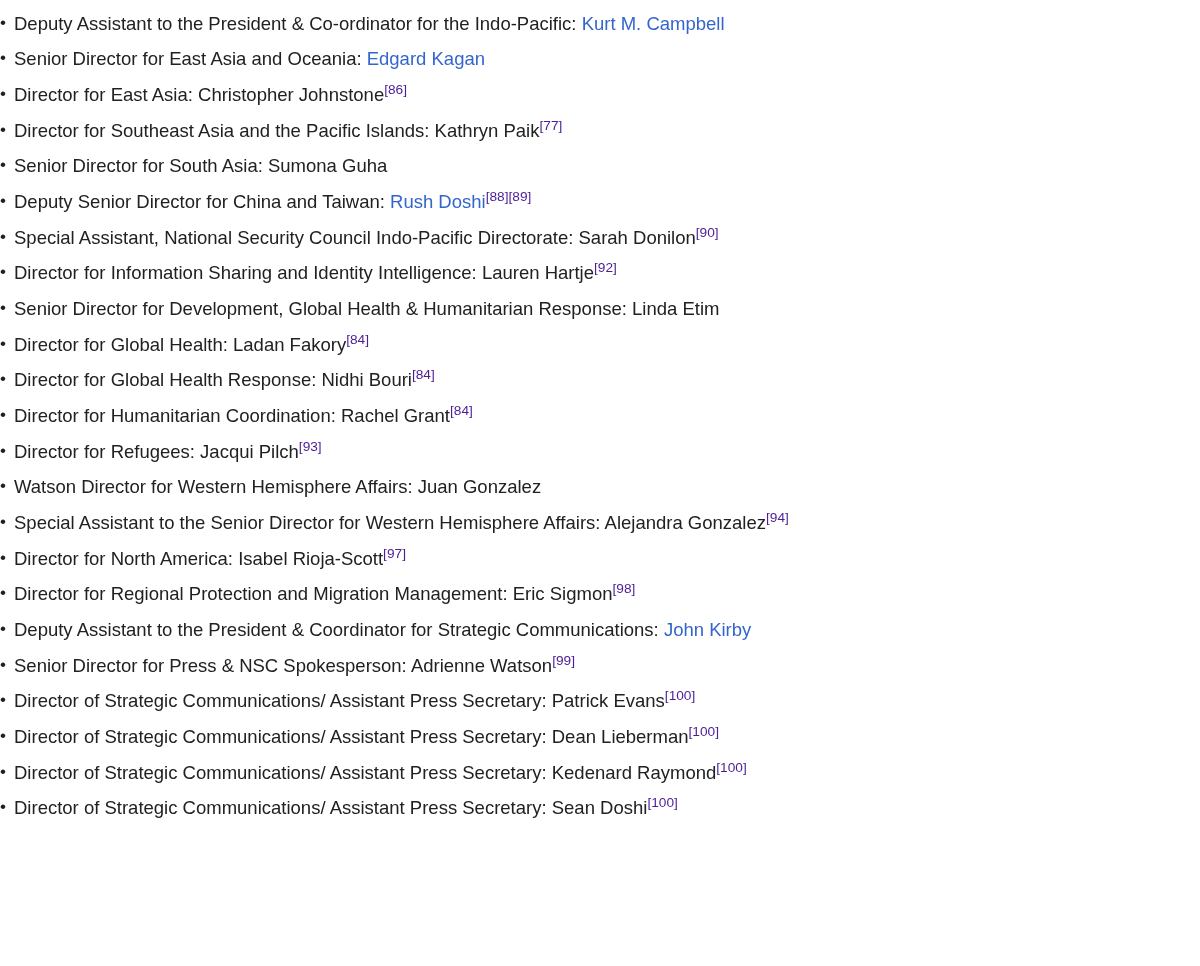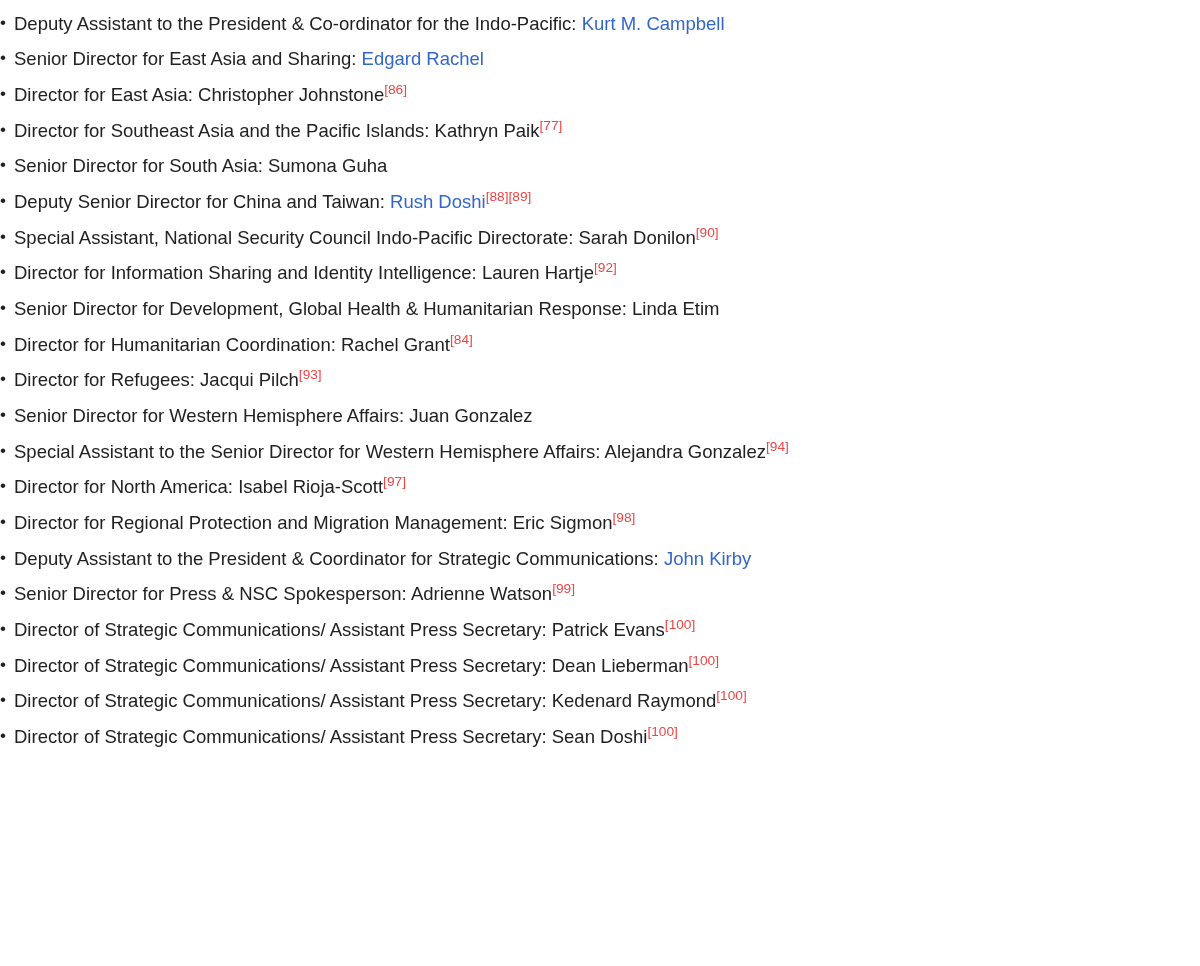--- a/index.html
+++ b/index.html
@@ -48,35 +48,35 @@
   a.wlink {
     color: #3366cc;
     text-decoration: none;
   }
   sup.ref {
     font-size: 0.74em;
     vertical-align: super;
     line-height: 0;
   }
   sup.ref a {
-    color: #ef4444;
+    color: #4c1d95;
     text-decoration: none;
   }
   .txt { color: #202122; }
 </style>
 </head>
 <body>
 
 <div class="page">
   <ul id="list-root">
       <li class="item lvl1">
         <div class="line"><span class="txt">Deputy Assistant to the President &amp; Co-ordinator for the Indo-Pacific: </span><a class="wlink" href="#">Kurt M. Campbell</a></div>
       </li>
       <li class="item lvl2">
-        <div class="line"><span class="txt">Senior Director for East Asia and Sharing: </span><a class="wlink" href="#">Edgard Rachel</a></div>
+        <div class="line"><span class="txt">Senior Director for East Asia and Oceania: </span><a class="wlink" href="#">Edgard Kagan</a></div>
       </li>
       <li class="item lvl3">
         <div class="line"><span class="txt">Director for East Asia: </span><span class="txt">Christopher Johnstone</span><sup class="ref"><a href="#">[86]</a></sup></div>
       </li>
       <li class="item lvl3">
         <div class="line"><span class="txt">Director for Southeast Asia and the Pacific Islands: </span><span class="txt">Kathryn Paik</span><sup class="ref"><a href="#">[77]</a></sup></div>
       </li>
       <li class="item lvl2">
         <div class="line"><span class="txt">Senior Director for South Asia: </span><span class="txt">Sumona Guha</span></div>
       </li>
@@ -86,27 +86,33 @@
       <li class="item lvl2">
         <div class="line"><span class="txt">Special Assistant, National Security Council Indo-Pacific Directorate: </span><span class="txt">Sarah Donilon</span><sup class="ref"><a href="#">[90]</a></sup></div>
       </li>
       <li class="item lvl2">
         <div class="line"><span class="txt">Director for Information Sharing and Identity Intelligence: </span><span class="txt">Lauren Hartje</span><sup class="ref"><a href="#">[92]</a></sup></div>
       </li>
       <li class="item lvl1">
         <div class="line"><span class="txt">Senior Director for Development, Global Health &amp; Humanitarian Response: </span><span class="txt">Linda Etim</span></div>
       </li>
       <li class="item lvl2">
+        <div class="line"><span class="txt">Director for Global Health: </span><span class="txt">Ladan Fakory</span><sup class="ref"><a href="#">[84]</a></sup></div>
+      </li>
+      <li class="item lvl2">
+        <div class="line"><span class="txt">Director for Global Health Response: </span><span class="txt">Nidhi Bouri</span><sup class="ref"><a href="#">[84]</a></sup></div>
+      </li>
+      <li class="item lvl2">
         <div class="line"><span class="txt">Director for Humanitarian Coordination: </span><span class="txt">Rachel Grant</span><sup class="ref"><a href="#">[84]</a></sup></div>
       </li>
       <li class="item lvl2">
         <div class="line"><span class="txt">Director for Refugees: </span><span class="txt">Jacqui Pilch</span><sup class="ref"><a href="#">[93]</a></sup></div>
       </li>
       <li class="item lvl1">
-        <div class="line"><span class="txt">Senior Director for Western Hemisphere Affairs: </span><span class="txt">Juan Gonzalez</span></div>
+        <div class="line"><span class="txt">Watson Director for Western Hemisphere Affairs: </span><span class="txt">Juan Gonzalez</span></div>
       </li>
       <li class="item lvl2">
         <div class="line"><span class="txt">Special Assistant to the Senior Director for Western Hemisphere Affairs: </span><span class="txt">Alejandra Gonzalez</span><sup class="ref"><a href="#">[94]</a></sup></div>
       </li>
       <li class="item lvl2">
         <div class="line"><span class="txt">Director for North America: </span><span class="txt">Isabel Rioja-Scott</span><sup class="ref"><a href="#">[97]</a></sup></div>
       </li>
       <li class="item lvl2">
         <div class="line"><span class="txt">Director for Regional Protection and Migration Management: </span><span class="txt">Eric Sigmon</span><sup class="ref"><a href="#">[98]</a></sup></div>
       </li>

